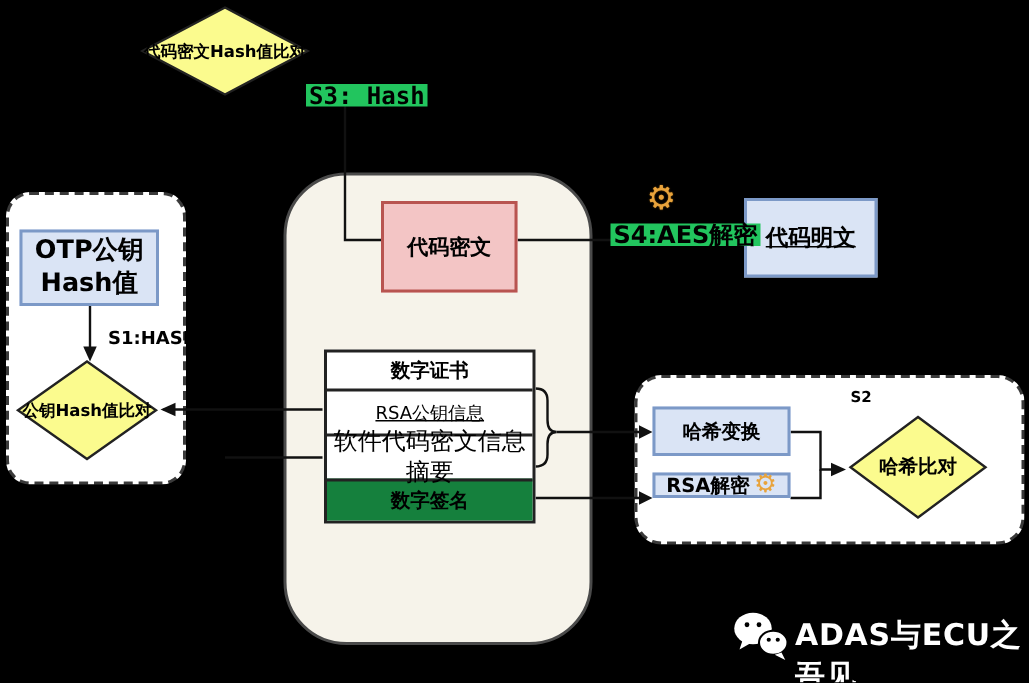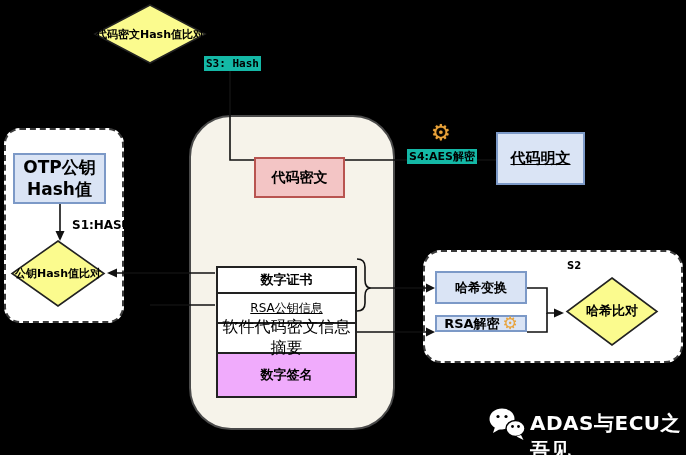--- a/index.html
+++ b/index.html
@@ -12,21 +12,21 @@
   .panel-dashed{background:#fff;border:2px dashed #3a3a3a;border-radius:16px;z-index:1;}
   .panel-center{background:#F6F3EA;border:2px solid #4a4a4a;border-radius:42px;z-index:1;}
   
   #wires{position:absolute;left:0;top:0;width:686px;height:455px;z-index:2;}
   
   .node{display:flex;align-items:center;justify-content:center;text-align:center;z-index:3;}
   .blue{background:#DAE4F5;border:2px solid #7C99C7;}
   .pink{background:#F3C5C5;border:2px solid #B85450;}
   .bold{font-weight:bold;}
   .dlabel{z-index:3;display:flex;align-items:center;justify-content:center;text-align:center;font-weight:bold;}
-  .tag{background:#14b8a6;color:#000;font-weight:bold;font-size:11px;padding:0 2px;line-height:15px;z-index:4;text-align:right;}
+  .tag{background:#22c55e;color:#000;font-weight:bold;font-size:16px;padding:0 2px;line-height:15px;z-index:4;text-align:right;}
   
   #cert{z-index:3;border:2px solid #222;background:#fff;}
   #cert .row{display:flex;align-items:center;justify-content:center;text-align:center;
              border-top:2px solid #222;font-size:12px;box-sizing:border-box;}
   #cert .row:first-child{border-top:none;}
   .gear{color:#E8A33C;font-size:17px;line-height:1;display:inline-block;}
   .gear-big{color:#E8A33C;font-size:22px;line-height:1;z-index:3;text-shadow:0 0 1px #A96B10;}
   #brand{z-index:3;color:#fff;font-size:20px;font-weight:bold;letter-spacing:0.5px;}
 </style>
 </head>
@@ -80,27 +80,27 @@
 
   <div class="abs tag" style="left:204px;top:56px;font-family:'DejaVu Sans Mono','Liberation Mono',monospace;">S3: Hash</div>
   <div class="abs tag" style="left:407px;top:149px;">S4:AES解密</div>
   <div class="abs bold" style="left:72px;top:218px;font-size:12px;z-index:3;">S1:HASH</div>
   <div class="abs bold" style="left:567px;top:260px;font-size:10px;z-index:3;">S2</div>
 
   <div class="abs gear-big" style="left:431px;top:122px;">⚙</div>
 
   <div class="abs node blue bold" style="left:13px;top:153px;width:93px;height:51px;font-size:17px;line-height:1.25;padding:0 6px;">OTP公钥Hash值</div>
 
-  <div class="abs node pink bold" style="left:254px;top:134px;width:91px;height:41px;font-size:14px;margin-top:23px;">代码密文</div>
+  <div class="abs node pink bold" style="left:254px;top:134px;width:91px;height:61px;font-size:14px;">代码密文</div>
 
-  <div id="cert" class="abs" style="left:216px;top:233px;width:141px;margin-top:33px;">
+  <div id="cert" class="abs" style="left:216px;top:233px;width:141px;">
     <div class="row bold" style="height:24px;font-size:13px;">数字证书</div>
     <div class="row" style="height:30px;text-decoration:underline;">RSA公钥信息</div>
     <div class="row" style="height:30px;font-size:16px;">软件代码密文信息摘要</div>
-    <div class="row bold" style="height:44px;font-size:13px;background:#f0abfc;">数字签名</div>
+    <div class="row bold" style="height:28px;font-size:13px;background:#15803d;">数字签名</div>
   </div>
 
   <div class="abs node blue bold" style="left:496px;top:132px;width:89px;height:53px;font-size:15px;text-decoration:underline;">代码明文</div>
 
   <div class="abs node blue bold" style="left:435px;top:271px;width:92px;height:33px;font-size:13px;">哈希变换</div>
   <div class="abs node blue bold" style="left:435px;top:315px;width:92px;height:17px;font-size:13px;">
     <span>RSA解密</span>
       <span class="gear" style="margin-left:3px;">⚙</span>
   </div>
 

